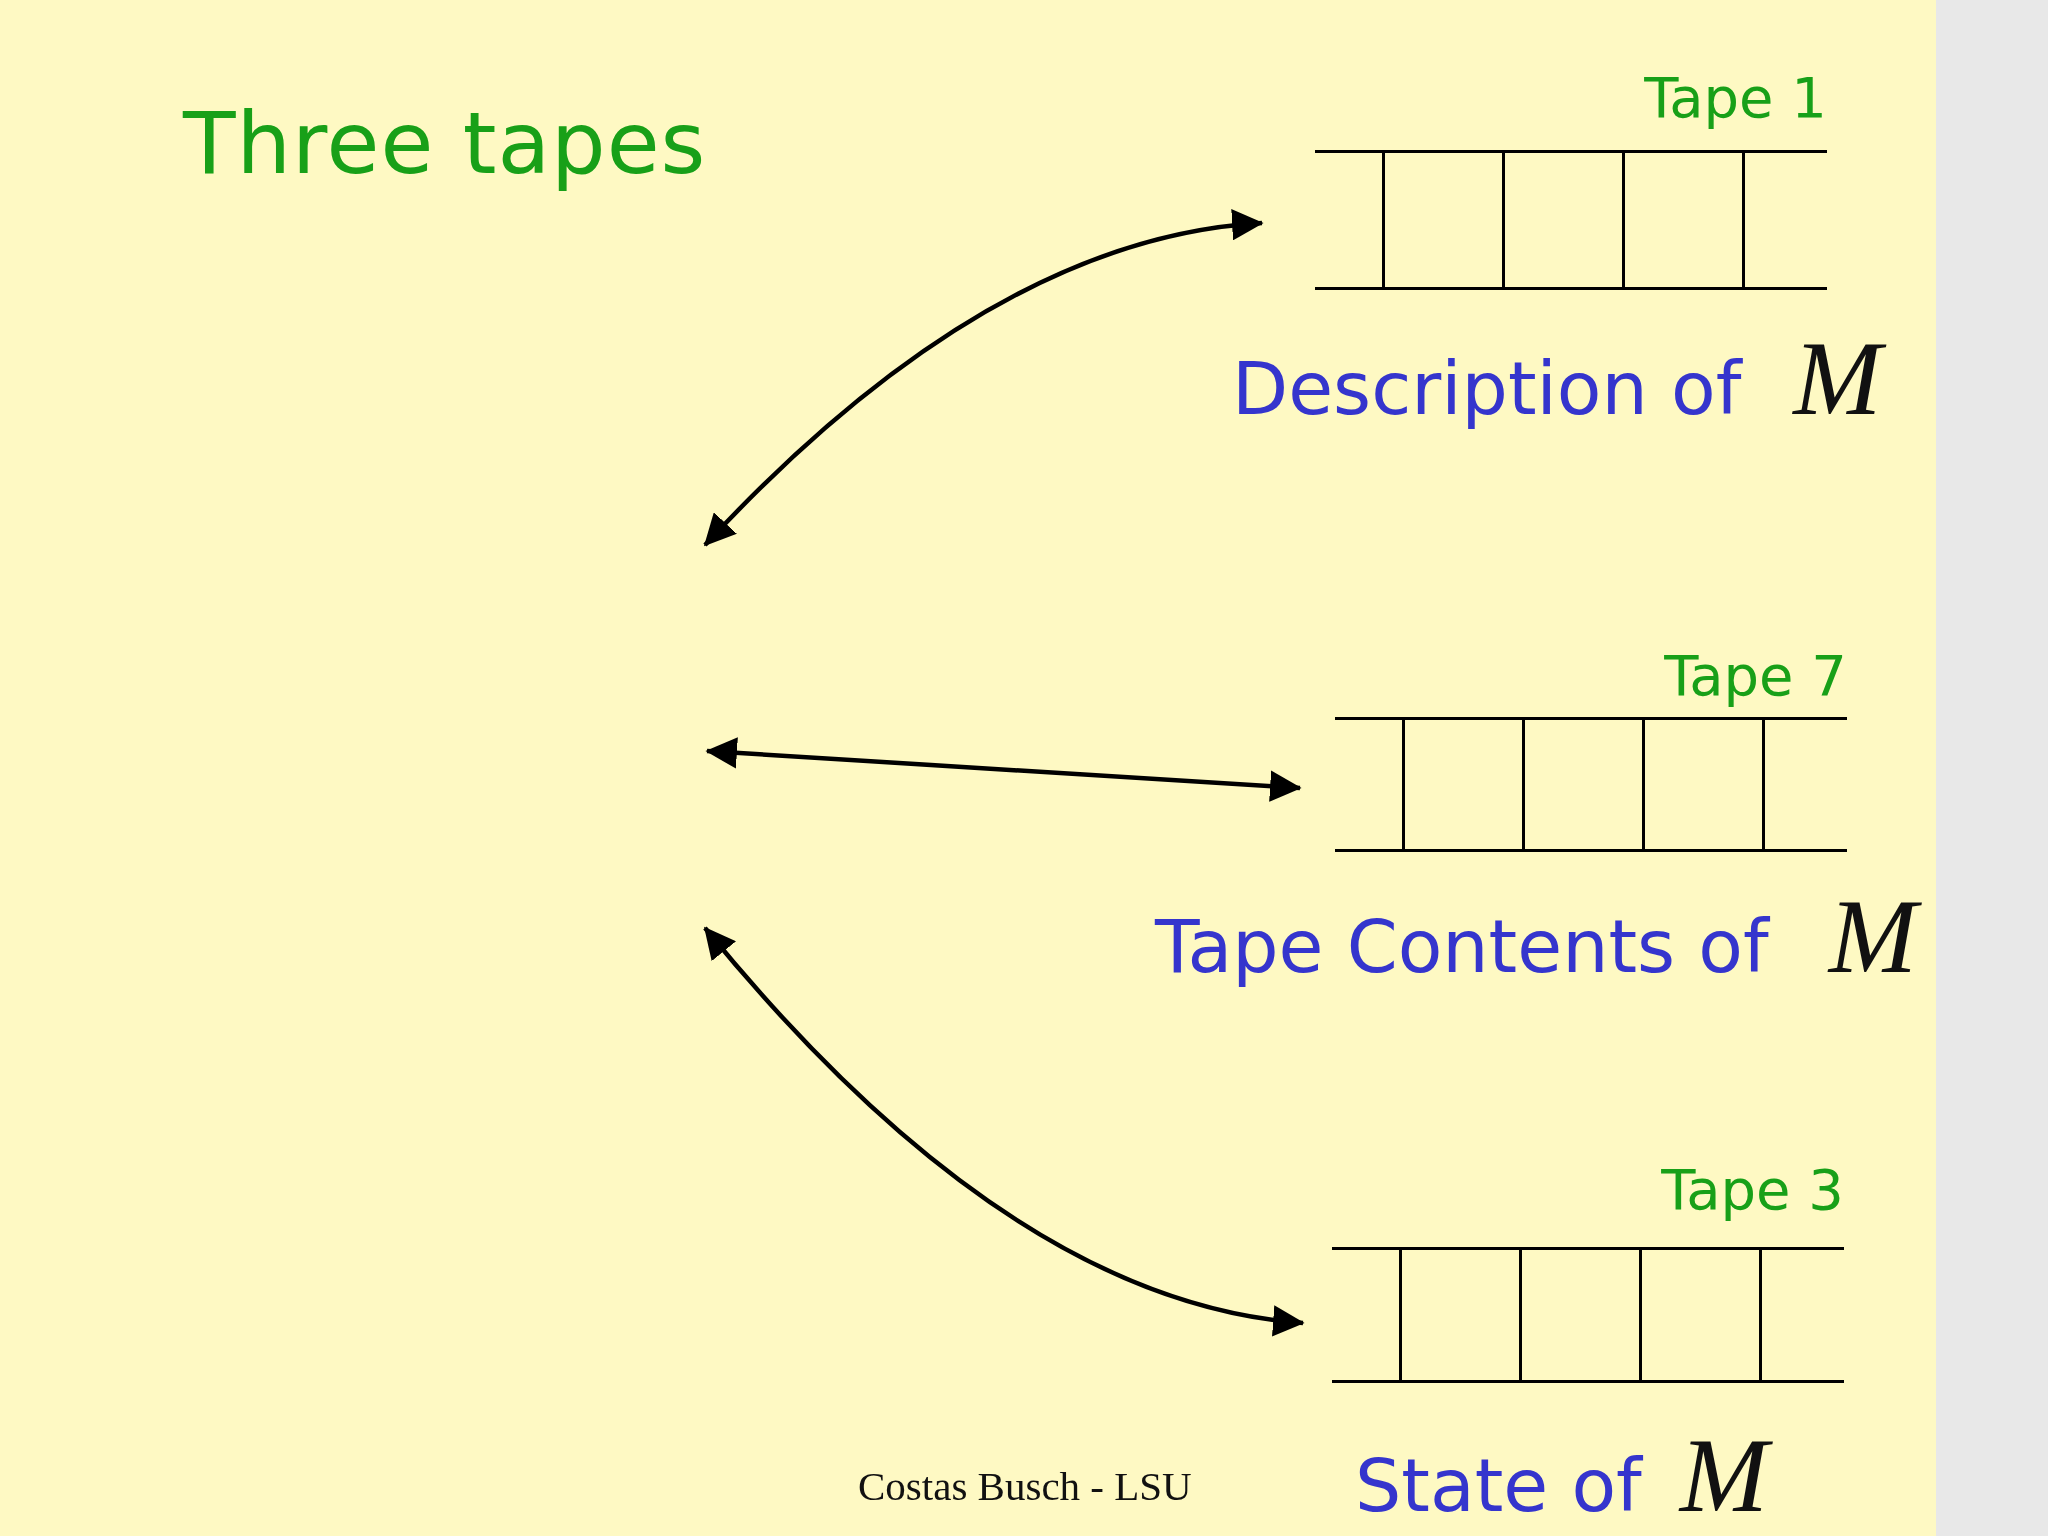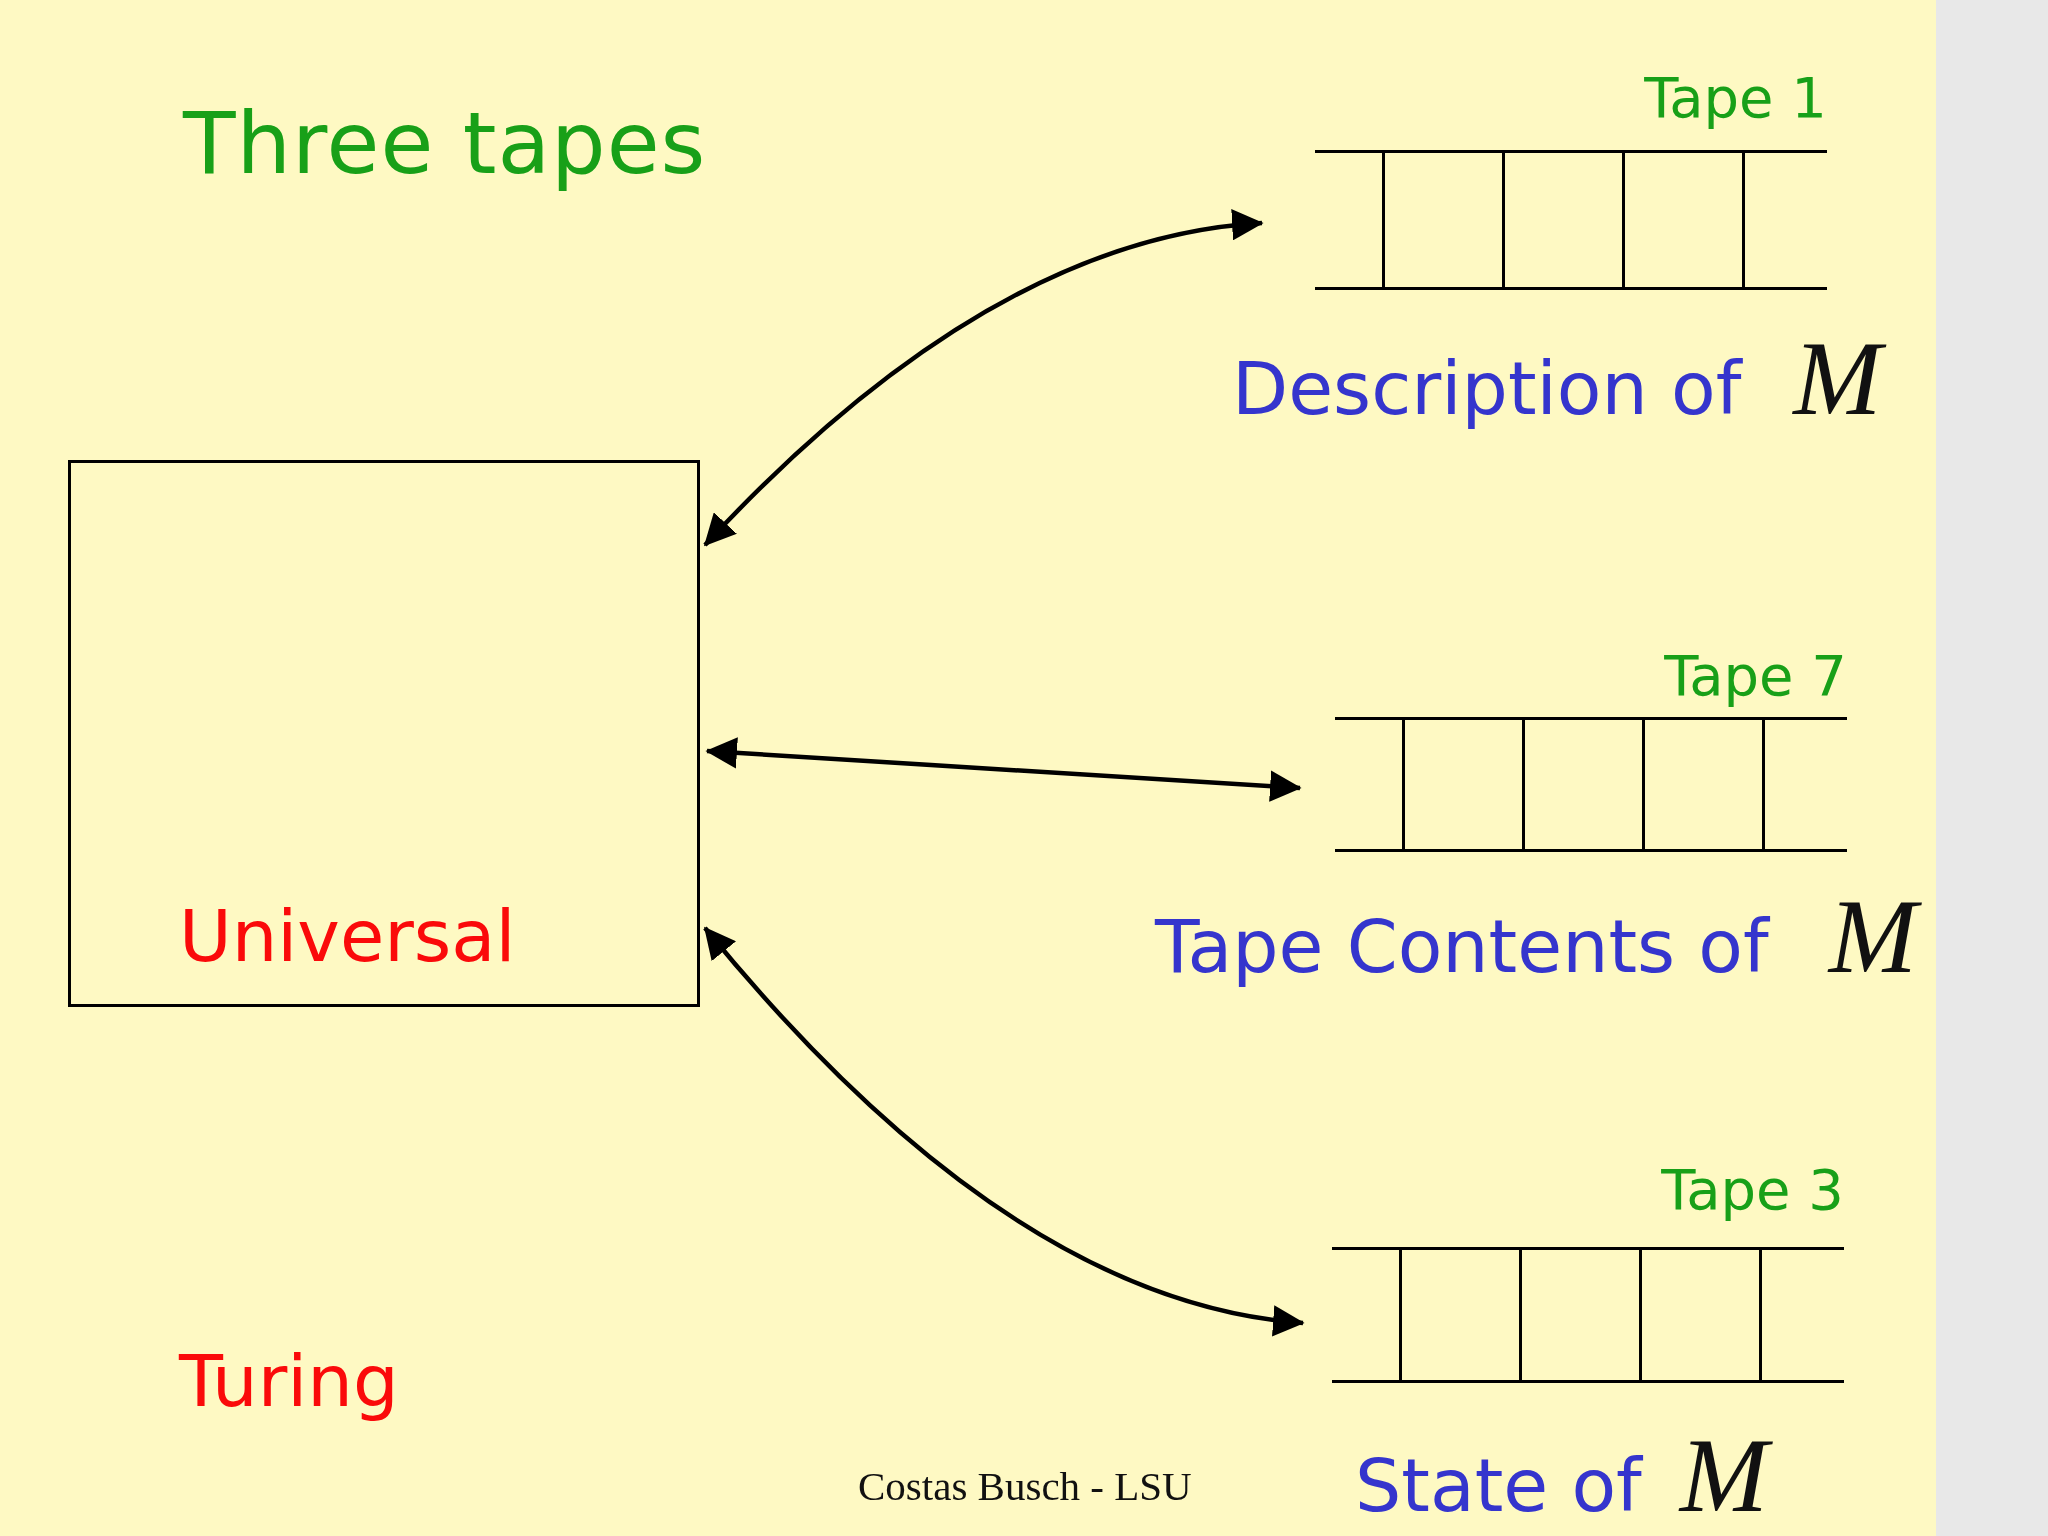--- a/index.html
+++ b/index.html
@@ -64,27 +64,20 @@
 
   svg.arrows{position:absolute;left:0;top:0;pointer-events:none;}
 </style>
 </head>
 <body>
 
 <div id="slide">
 
   <div class="slide-title comic" style="color:#18A018">Three tapes</div>
 
-  <div class="utm-box">
-    <div class="utm-text comic" style="color:#FA0A0A">
-      <div>Universal</div>
-      <div>Turing</div>
-      
-    </div>
-  </div>
 
   <svg class="arrows" width="2048" height="1536" viewBox="0 0 2048 1536">
     <defs>
       <marker id="ah" viewBox="0 0 10 10" refX="9.5" refY="5" markerWidth="7" markerHeight="7" orient="auto-start-reverse">
         <path d="M0,0 L10,5 L0,10 z" fill="#000"></path>
       </marker>
     </defs>
     <path d="M 705,545 Q 990,238 1262,223" fill="none" stroke="#000" stroke-width="4.5" marker-start="url(#ah)" marker-end="url(#ah)"></path>
     <path d="M 707,751 L 1300,788" fill="none" stroke="#000" stroke-width="4.5" marker-start="url(#ah)" marker-end="url(#ah)"></path>
     <path d="M 705,928 Q 1010,1302 1303,1323" fill="none" stroke="#000" stroke-width="4.5" marker-start="url(#ah)" marker-end="url(#ah)"></path>

